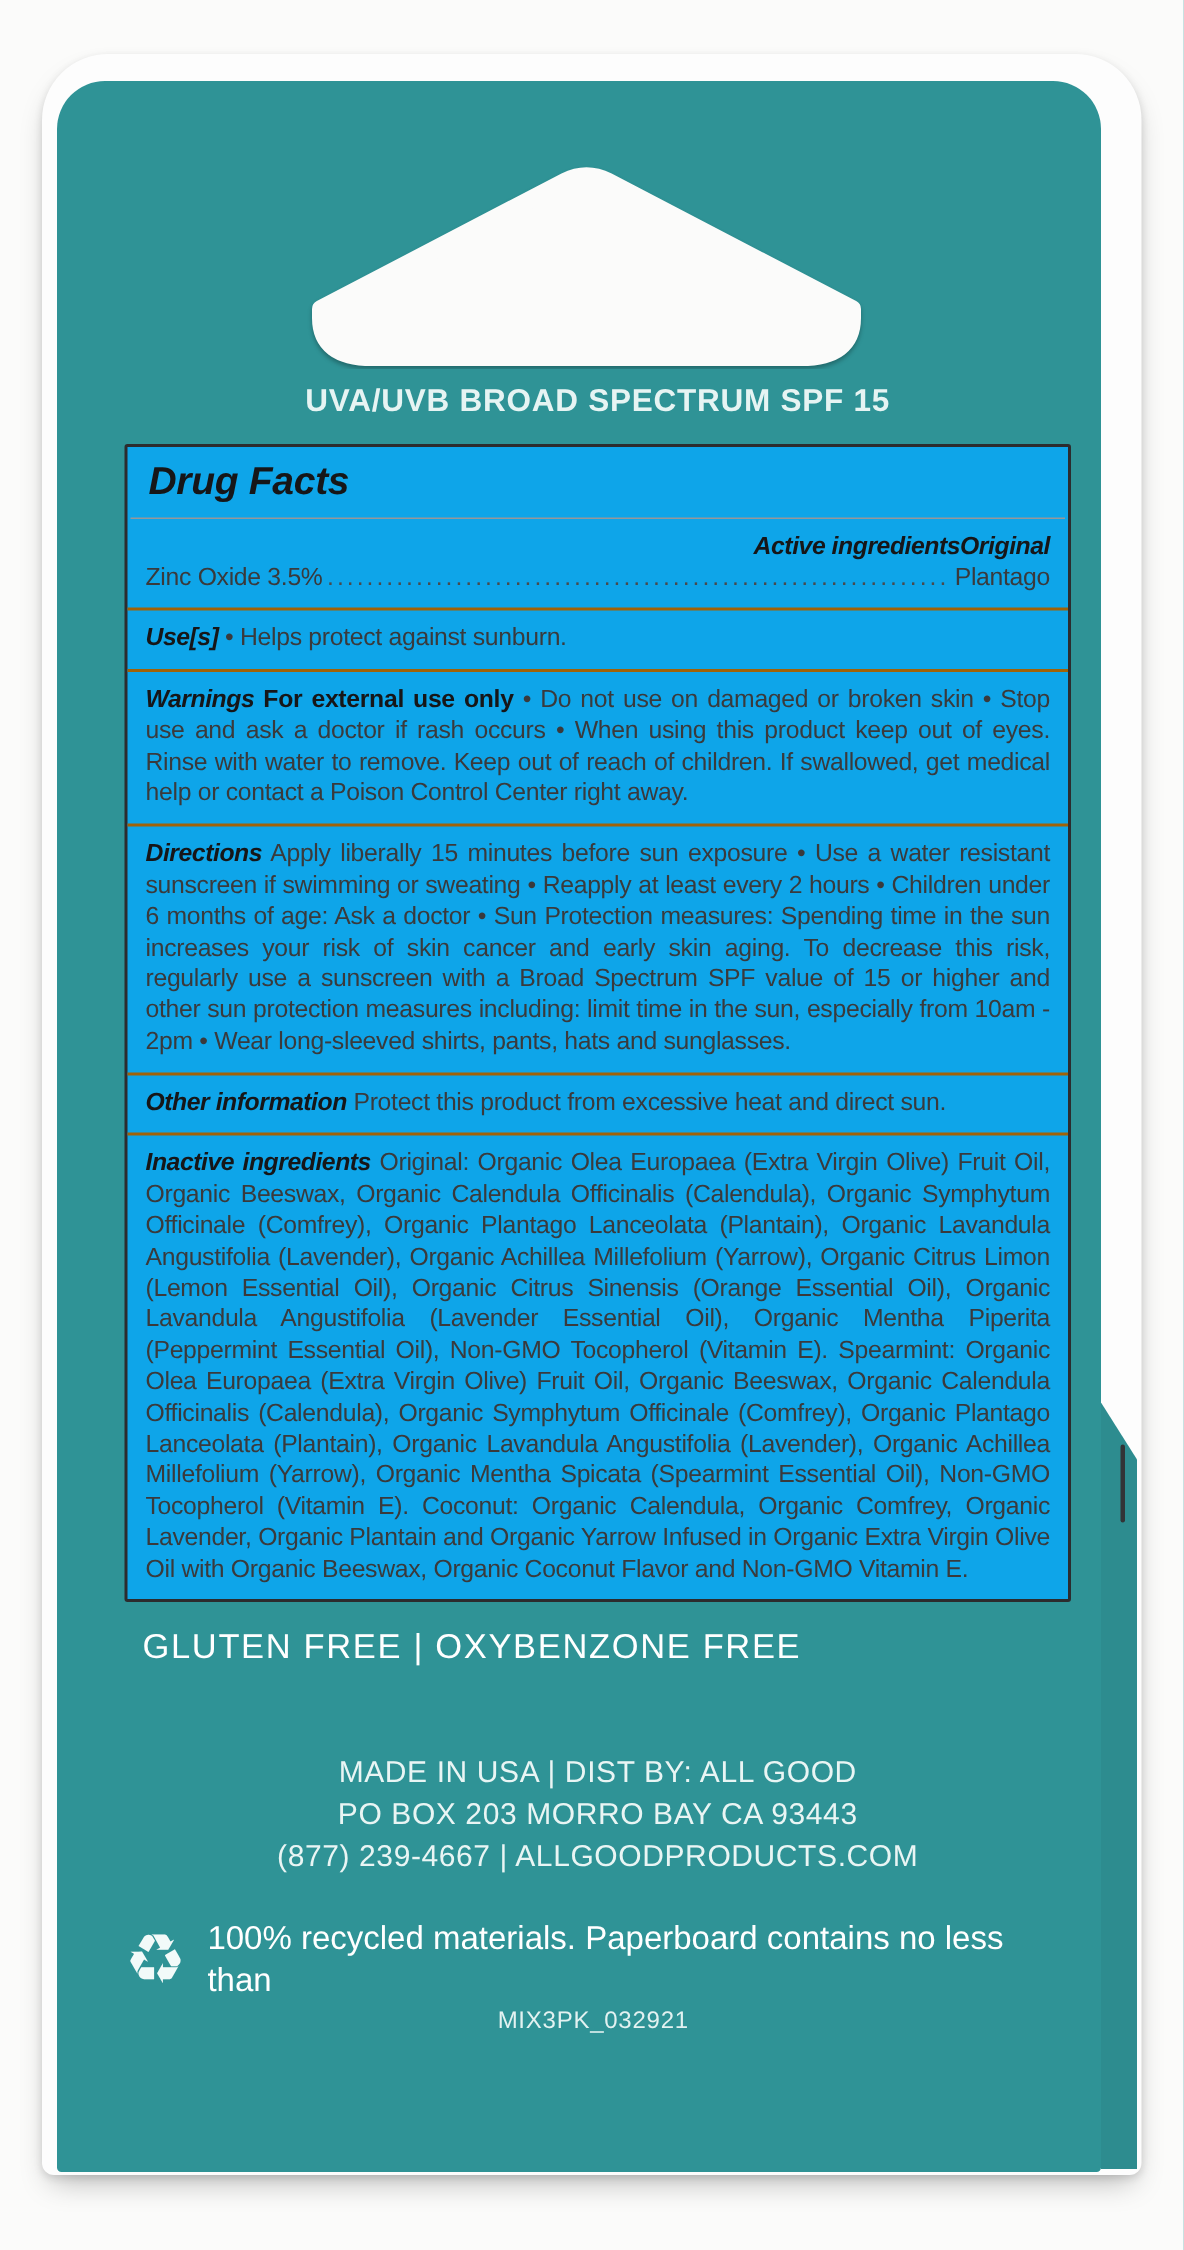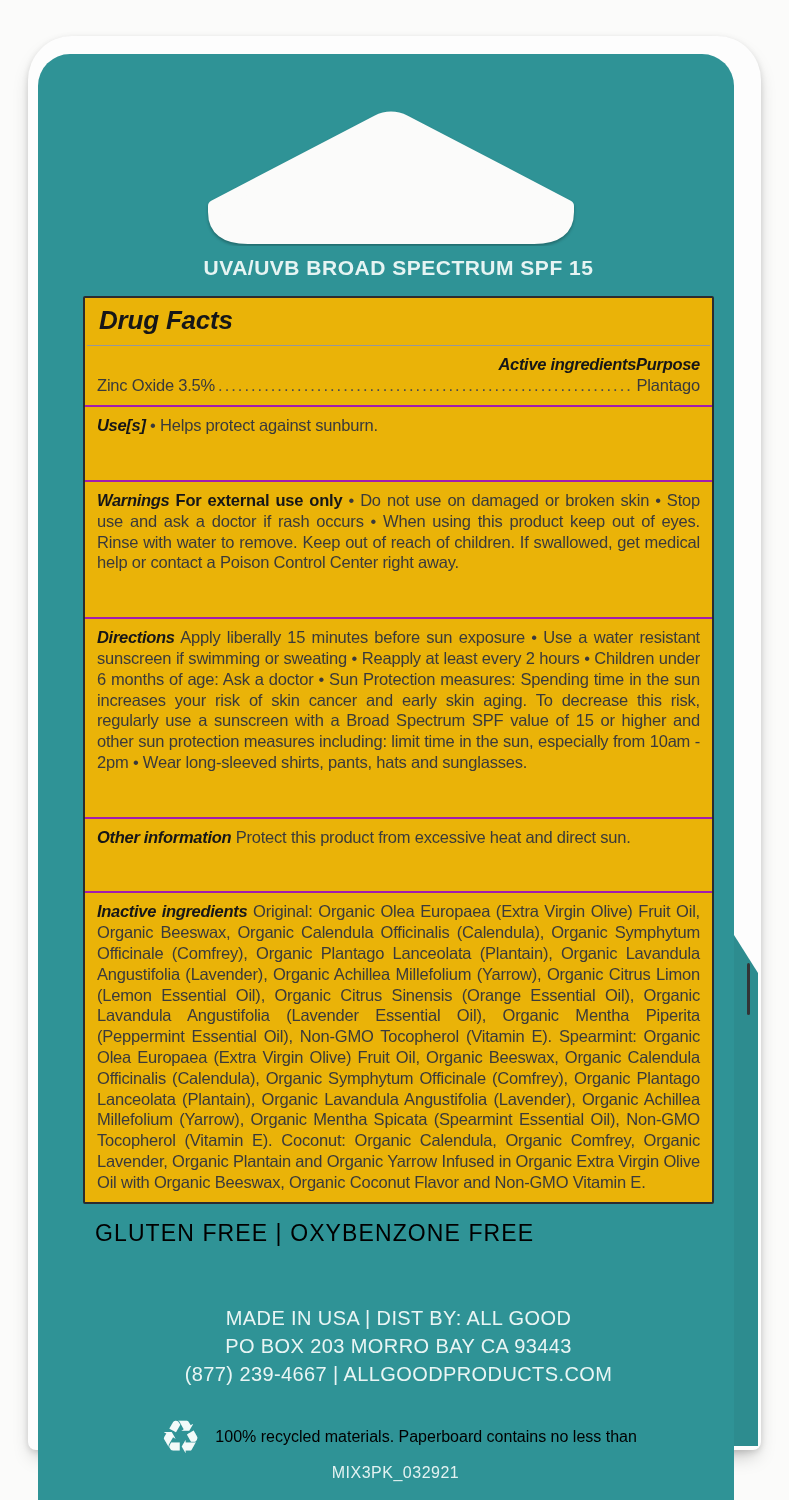--- a/index.html
+++ b/index.html
@@ -29,39 +29,39 @@
   .flap-slit{position:absolute;right:11px;top:927px;width:3px;height:52px;background:#323436;border-radius:2px;}
   
   .hole{position:absolute;left:165px;top:56px;}
   
   .toplabel{
     margin-top:198px;text-align:center;font-size:21px;font-weight:700;
     letter-spacing:.5px;color:#e6f4f3;
   }
   
   .df{
-    margin-top:16px;background:#eab308;border:2px solid #2c2c2e;border-radius:2px;
+    margin-top:16px;background:#0ea5e9;border:2px solid #2c2c2e;border-radius:2px;
     color:#3a3a3c;font-size:16.5px;line-height:1.26;letter-spacing:-0.2px;
   }
   .df-sec{padding:8px 12px 10px;}
-  .df-sec + .df-sec{border-top:2px solid #a21caf;}
+  .df-sec + .df-sec{border-top:2px solid #a16207;}
   .df-title{font-size:26px;font-weight:700;font-style:italic;color:#161618;
     padding:6px 12px 8px;border-bottom:1.5px solid #97979a;margin:0 2px;}
   .h{font-weight:700;font-style:italic;color:#161618;letter-spacing:-0.3px;}
   .row{display:flex;justify-content:flex-end;}
   .leaderrow{display:flex;align-items:baseline;}
   .dots{flex:1;overflow:hidden;white-space:nowrap;color:#4a4a4c;margin:0 3px;}
   .dots::after{content:"....................................................................................................................";letter-spacing:2px;}
-  .just{text-align:justify;margin-top:34px;}
+  .just{text-align:justify;}
   
-  .claims{margin-top:16px;margin-left:12px;font-size:23px;letter-spacing:1.1px;font-weight:500;color:#000000;}
+  .claims{margin-top:16px;margin-left:12px;font-size:23px;letter-spacing:1.1px;font-weight:500;color:#ffffff;}
   .dist{margin-top:58px;text-align:center;font-weight:400;font-size:20px;letter-spacing:.4px;line-height:1.38;color:#e9f5f4;}
   .recycle{margin-top:26px;display:flex;justify-content:center;align-items:center;gap:14px;}
   .recycle-glyph{font-size:46px;line-height:1;color:#f2faf9;}
-  .recycle-text{font-size:16px;line-height:1.28;color:#000000;}
+  .recycle-text{font-size:22px;line-height:1.28;color:#ffffff;}
   .code{margin-top:4px;text-align:center;font-size:16px;letter-spacing:.5px;color:#e3f2f1;padding-right:6px;}
 </style>
 </head>
 <body>
 
 <div class="stage">
   <div class="card">
     <div class="flap"></div>
     <div class="flap-slit"></div>
 
@@ -72,21 +72,21 @@
       </svg>
 
       <div class="toplabel">UVA/UVB BROAD SPECTRUM SPF 15</div>
 
       <div class="df">
         <div class="df-title">Drug Facts</div>
 
         <div class="df-sec" style="border-top:none;">
           <div class="row">
             <span class="h">Active ingredients</span>
-            <span class="h">Purpose</span>
+            <span class="h">Original</span>
           </div>
           <div class="leaderrow">
             <span>Zinc Oxide 3.5%</span>
             <span class="dots"></span>
             <span>Plantago</span>
           </div>
         </div>
 
         <div class="df-sec">
           <span class="h">Use[s]</span>

